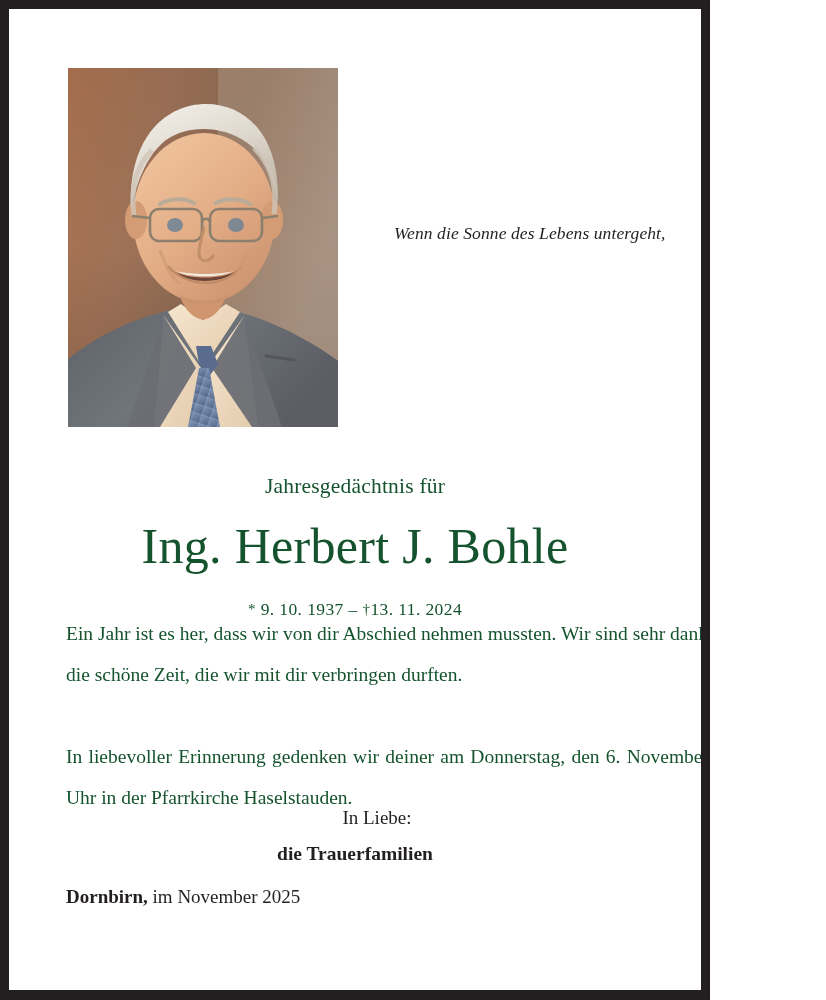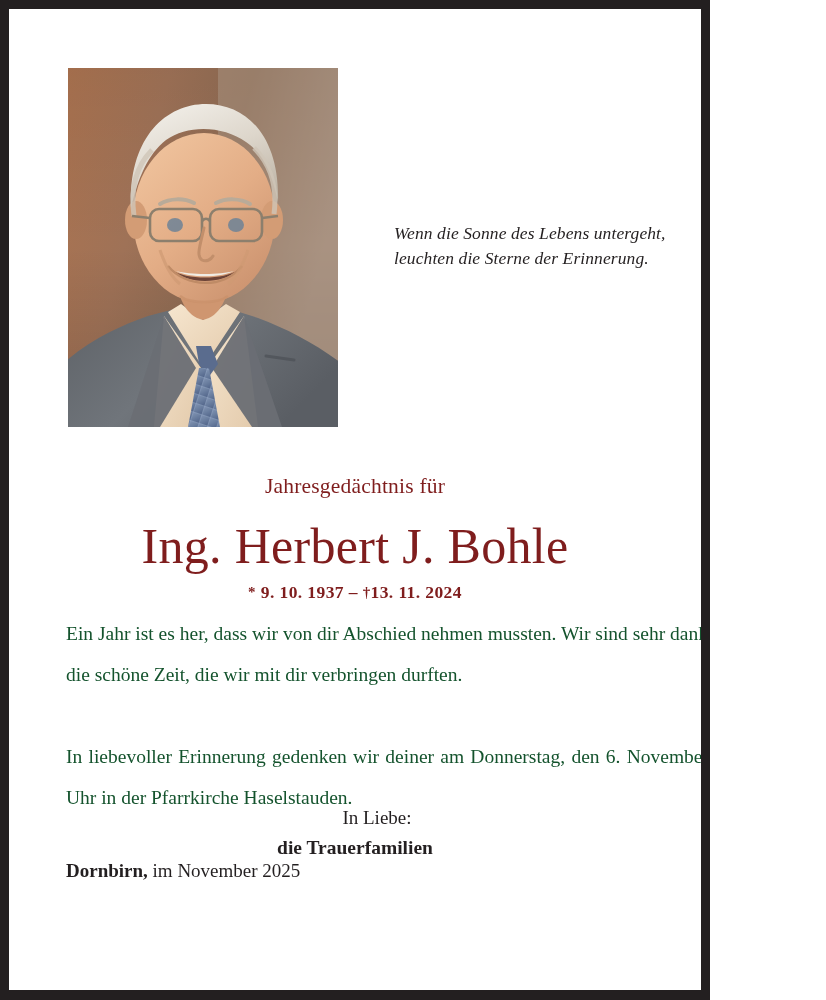--- a/index.html
+++ b/index.html
@@ -58,39 +58,39 @@
   }
   .quote .ql { display: block; white-space: nowrap; }
 
   
   .memorial {
     position: absolute;
     left: 0;
     right: 0;
     top: 462px;
     text-align: center;
-    color: #7f1d1d;
+    color: #14532d;
   }
   .memorial-kicker {
     font-size: 21.5px;
     line-height: 30px;
     letter-spacing: .2px;
   }
   .memorial-name {
     font-size: 50px;
     line-height: 62px;
     margin-top: 14px;
     letter-spacing: .3px;
     white-space: nowrap;
   }
   .memorial-dates {
     font-size: 17.5px;
-    font-weight: bold;
+    font-weight: normal;
     line-height: 24px;
-    margin-top: 3px;
+    margin-top: 20px;
     letter-spacing: .4px;
   }
   .memorial-dates .sym { font-size: 15px; vertical-align: 1px; }
 
   
   .body-text {
     position: absolute;
     left: 57px;
     top: 604px;
     width: 704px;
@@ -113,28 +113,28 @@
   }
   .closing-lead {
     font-size: 19px;
     line-height: 28px;
     padding-left: 44px;
   }
   .closing-family {
     font-size: 19.5px;
     font-weight: bold;
     line-height: 28px;
-    margin-top: 2px;
+    margin-top: 8px;
   }
 
   
   .footer {
     position: absolute;
     left: 57px;
-    top: 848px;
+    top: 874px;
     color: #231f20;
     font-size: 19px;
     line-height: 27px;
   }
   .footer .place { font-weight: bold; }
 </style>
 </head>
 <body>
 
 <div class="notice-frame">
@@ -234,21 +234,20 @@
         <path d="M100 198 C118 220 156 221 174 198" stroke="#bf8b66" stroke-width="2.4" fill="none"></path>
 
         <path d="M92 182 C98 200 104 210 112 216" stroke="#cf9a74" stroke-width="3" fill="none" opacity="0.7"></path>
         <path d="M180 182 C174 200 168 210 160 216" stroke="#cf9a74" stroke-width="3" fill="none" opacity="0.7"></path>
         <path d="M112 228 C122 236 150 236 160 228" stroke="#c9906a" stroke-width="2.6" fill="none" opacity="0.7"></path>
       </svg>
     </div>
 
     <div class="quote">
       <span class="ql">Wenn die Sonne des Lebens untergeht,</span>
-      <span class="ql">leuchten die Sterne der Erinnerung.</span>
     </div>
 
     <div class="memorial">
       <div class="memorial-kicker">Jahresgedächtnis für</div>
       <div class="memorial-name">Ing. Herbert J. Bohle</div>
       <div class="memorial-dates">
         <span class="sym">*</span>&nbsp;<span>9. 10. 1937</span>&nbsp;<span>–</span>&nbsp;<span class="sym">†</span><span>13. 11. 2024</span>
       </div>
     </div>
 

